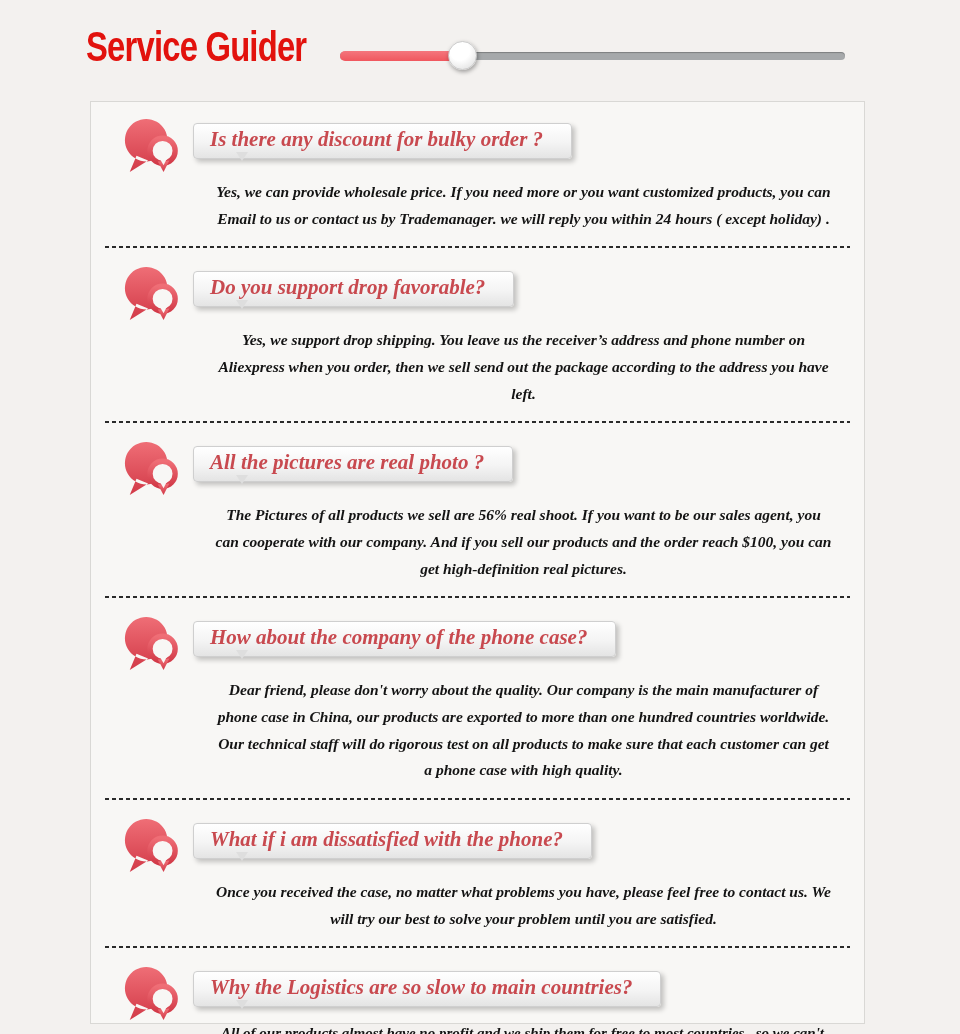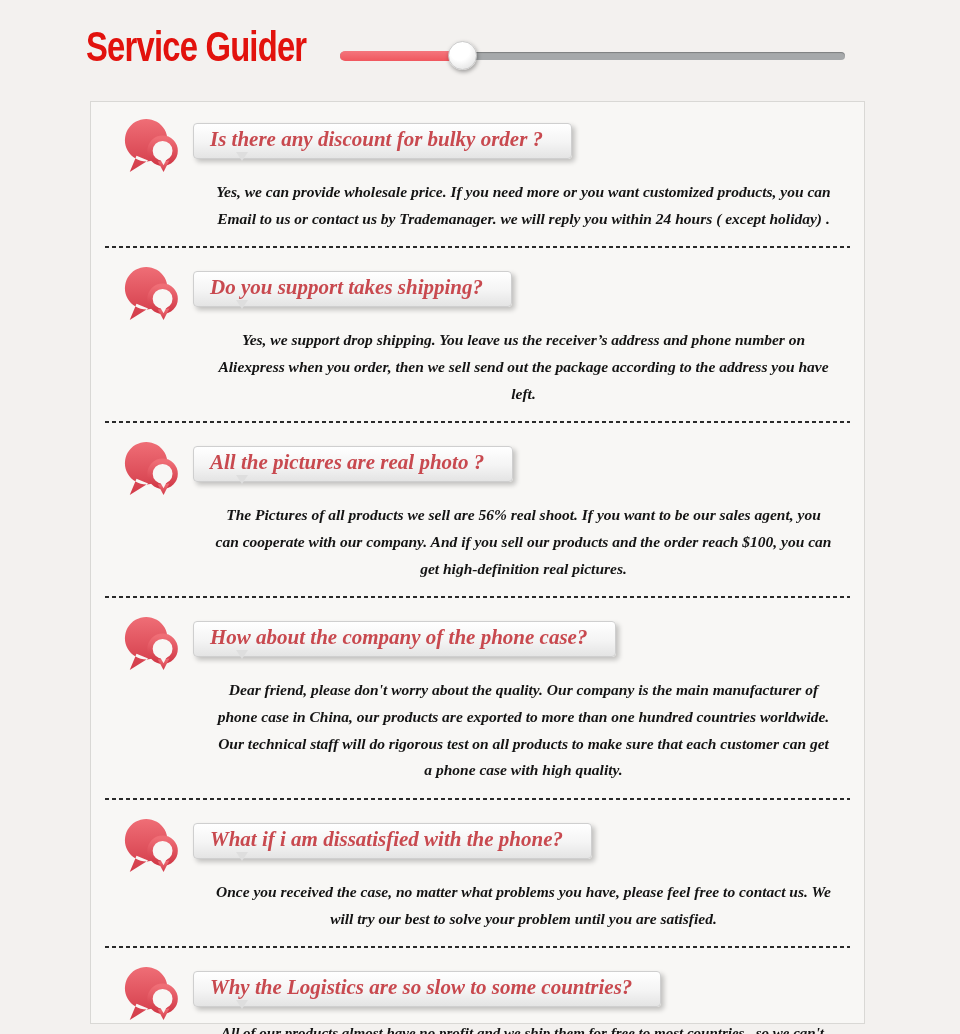--- a/index.html
+++ b/index.html
@@ -132,21 +132,21 @@
     </div>
     <div class="answer">Yes, we can provide wholesale price. If you need more or you want customized products, you can Email to us or contact us by Trademanager. we will reply you within 24 hours ( except holiday) .</div>
   </div>
   <div class="divider"></div>
 
   <div class="faq-item">
     <div class="faq-head">
       <svg class="faq-icon" viewBox="0 0 70 60">
         <use href="#chat-bubbles"></use>
       </svg>
-      <div class="bubble">Do you support takes shipping?</div>
+      <div class="bubble">Do you support drop favorable?</div>
     </div>
     <div class="answer">Yes, we support drop shipping. You leave us the receiver’s address and phone number on Aliexpress when you order, then we sell send out the package according to the address you have left.</div>
   </div>
   <div class="divider"></div>
 
   <div class="faq-item">
     <div class="faq-head">
       <svg class="faq-icon" viewBox="0 0 70 60">
         <use href="#chat-bubbles"></use>
       </svg>
@@ -176,19 +176,19 @@
     </div>
     <div class="answer">Once you received the case, no matter what problems you have, please feel free to contact us. We will try our best to solve your problem until you are satisfied.</div>
   </div>
   <div class="divider"></div>
 
   <div class="faq-item tight">
     <div class="faq-head">
       <svg class="faq-icon" viewBox="0 0 70 60">
         <use href="#chat-bubbles"></use>
       </svg>
-      <div class="bubble">Why the Logistics are so slow to some countries?</div>
+      <div class="bubble">Why the Logistics are so slow to main countries?</div>
     </div>
     <div class="answer">All of our products almost have no profit,and we ship them for free to most countries  , so we can't afford expensive Express,Such as DHL, FedEx, UPS, TNT, EMS. We choose relatively favorable China Post Air Mail or Hongkong Post, normally it takes about 15-35 days in most of regions of the world, only few remote areas need more time for the delivery, please wait patiently. If you are in urgent need of our products, you can also choose DHL, FedEx, UPS, TNT, EMS, but you should pay corresponding Logistics fees. Hope you can understand. Thank you.</div>
   </div>
 
 </div>
 </div>
 
 </body></html>

